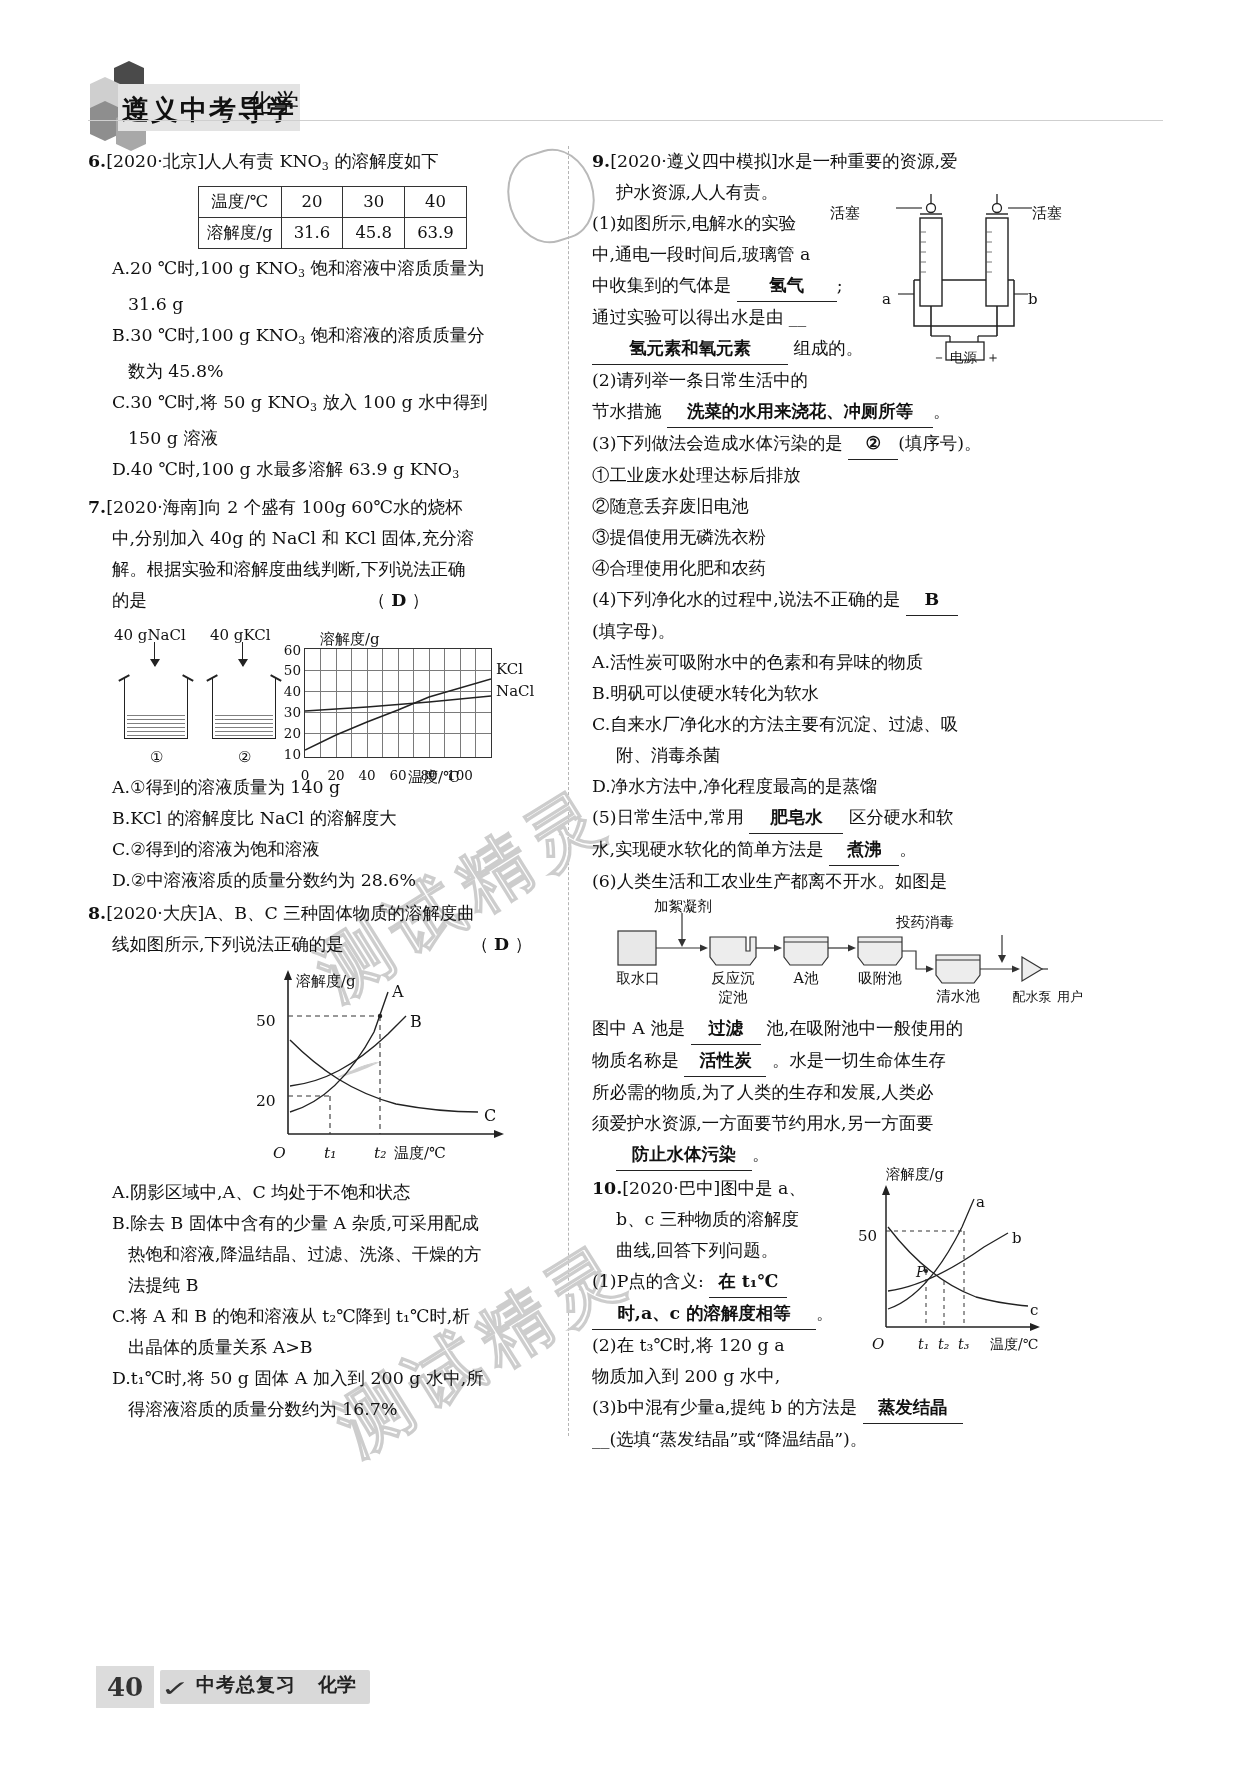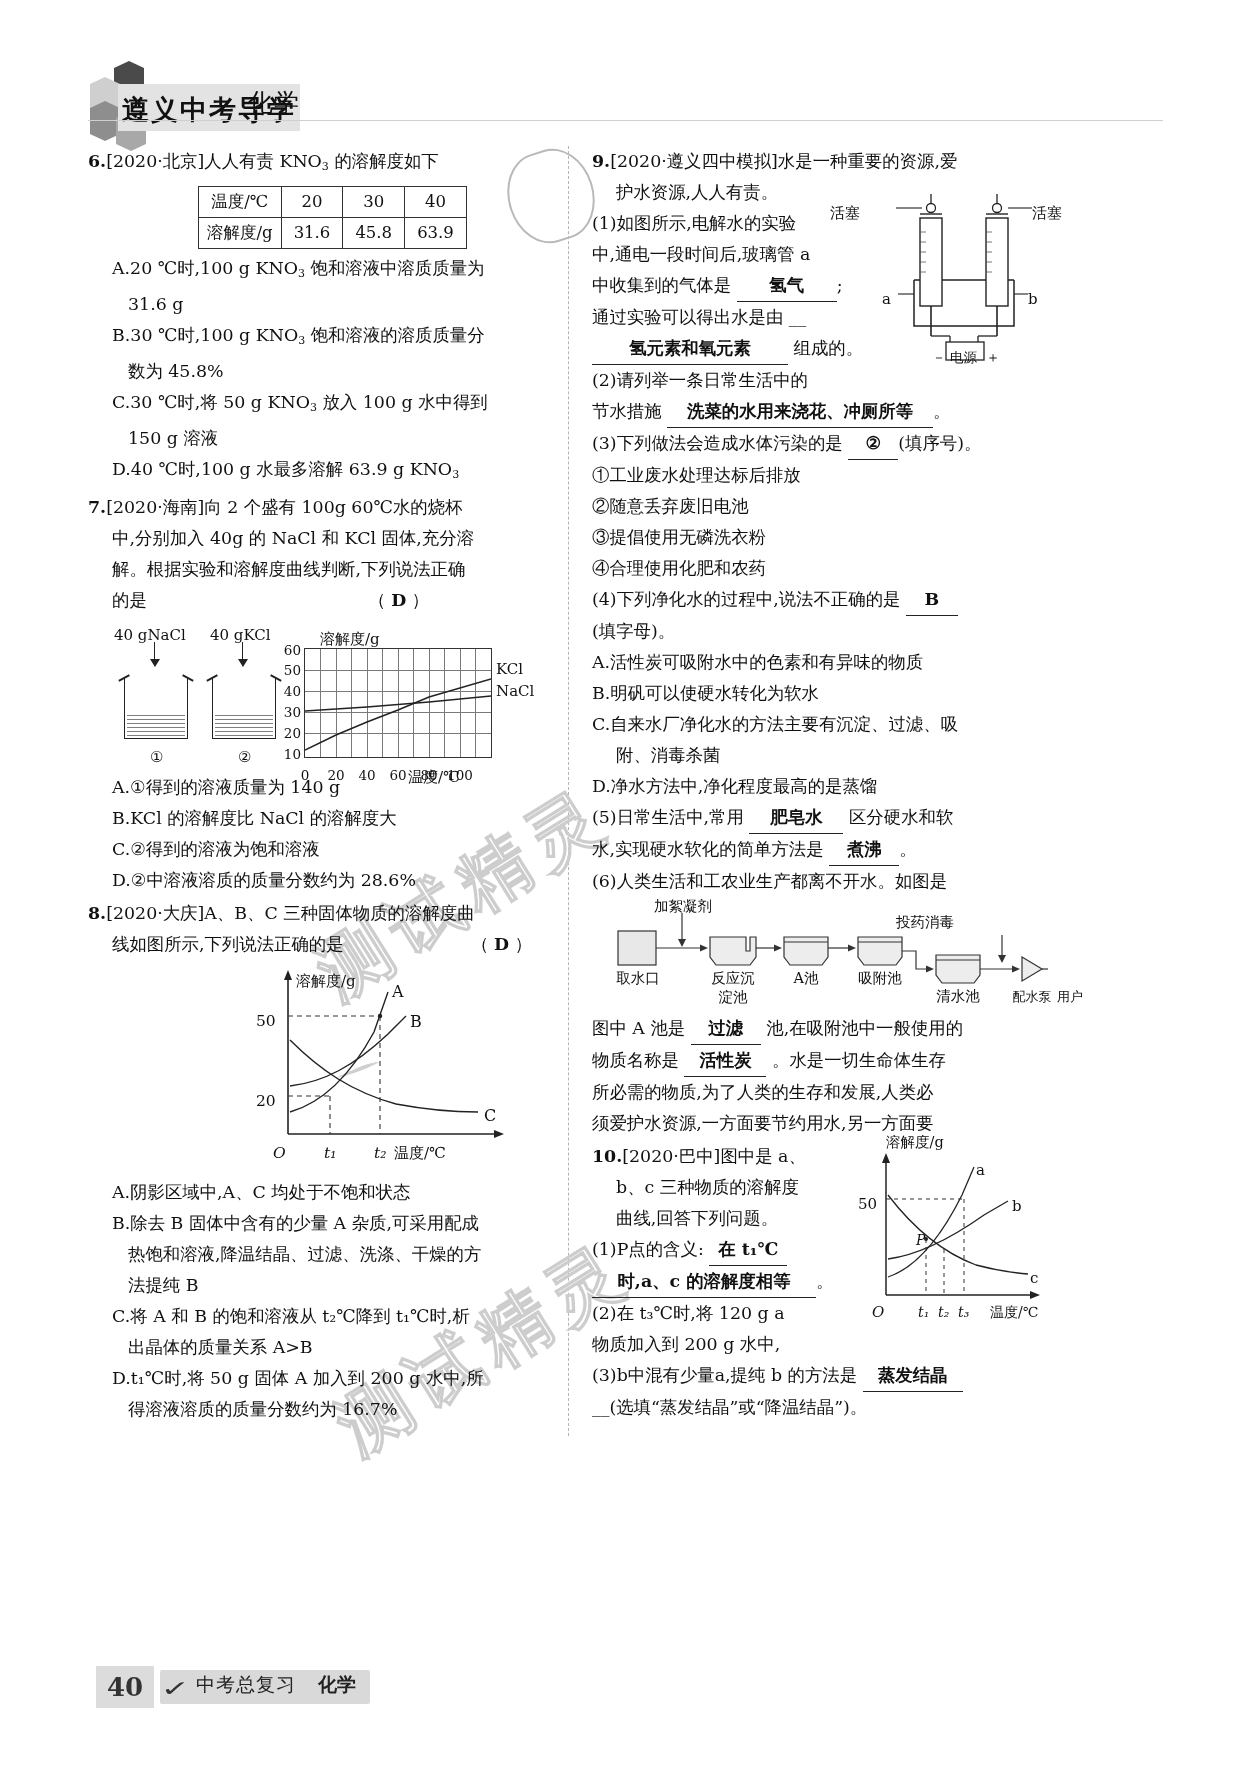--- a/index.html
+++ b/index.html
@@ -93,21 +93,21 @@
       border:2px solid #b9b9b9;border-radius:50%/60%;transform:rotate(-18deg);
       color:#bdbdbd;font-size:11px;line-height:13px;text-align:center;padding-top:14px;
       box-sizing:border-box;}
 
   
   .footer{position:absolute;left:0;top:1660px;width:1250px;height:60px;}
   .pnum{position:absolute;left:96px;top:6px;width:58px;height:42px;background:#dcdcdc;
       font-size:26px;font-weight:bold;text-align:center;line-height:42px;color:#333;}
   .fbar{position:absolute;left:160px;top:10px;width:210px;height:34px;background:#d9d9d9;
       border-radius:2px;}
-  .ftext{position:absolute;left:196px;top:12px;font-size:19px;font-weight:normal;color:#222;letter-spacing:1px;}
+  .ftext{position:absolute;left:196px;top:12px;font-size:19px;font-weight:bold;color:#222;letter-spacing:1px;}
   .fsub{position:absolute;left:318px;top:12px;font-size:19px;font-weight:bold;color:#222;}
   .fmark{position:absolute;left:166px;top:16px;font-size:22px;color:#333;transform:scaleX(1.6);}
 </style>
 </head>
 <body>
 
 <div class="page">
 
   <div class="header">
     <div class="hexwrap">
@@ -426,20 +426,21 @@
         <div class="flowlabel" style="left:242px;top:70px;width:56px;font-family:Liberation Serif, serif;">吸附池</div>
         <div class="flowlabel" style="left:320px;top:88px;width:56px;">清水池</div>
         <div class="flowlabel" style="left:396px;top:88px;width:52px;font-size:13px;">配水泵</div>
         <div class="flowlabel" style="left:440px;top:88px;width:40px;font-size:13px;">用户</div>
       </div>
 
       <div class="qline"><span>图中 A 池是</span> <span class="blank" style="min-width:62px">过滤</span> <span>池,在吸附池中一般使用的</span></div>
       <div class="qline"><span>物质名称是</span> <span class="blank" style="min-width:74px">活性炭</span> <span>。水是一切生命体生存</span></div>
       <div class="qline"><span>所必需的物质,为了人类的生存和发展,人类必</span></div>
       <div class="qline"><span>须爱护水资源,一方面要节约用水,另一方面要</span></div>
+      <div class="qline ind"><span class="blank" style="min-width:128px">防止水体污染</span><span>。</span></div>
     </div>
 
     <div class="q" style="position:relative;">
       <div class="fig10">
         <svg width="212" height="186" style="position:absolute;left:0;top:0">
           <line x1="34" y1="18" x2="34" y2="152" stroke="#222" stroke-width="1.5"></line>
           <polygon points="34,10 30,20 38,20" fill="#222"></polygon>
           <line x1="34" y1="152" x2="180" y2="152" stroke="#222" stroke-width="1.5"></line>
           <polygon points="188,152 178,148 178,156" fill="#222"></polygon>
 

